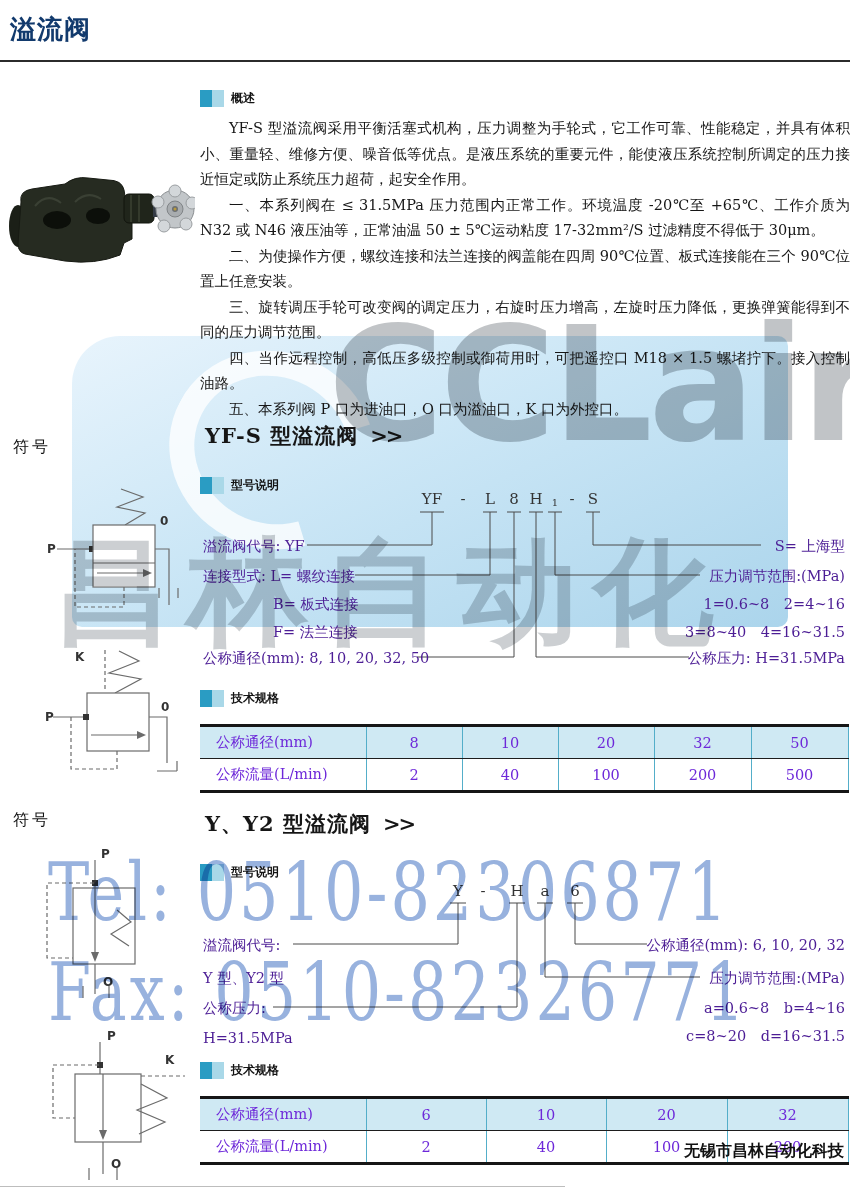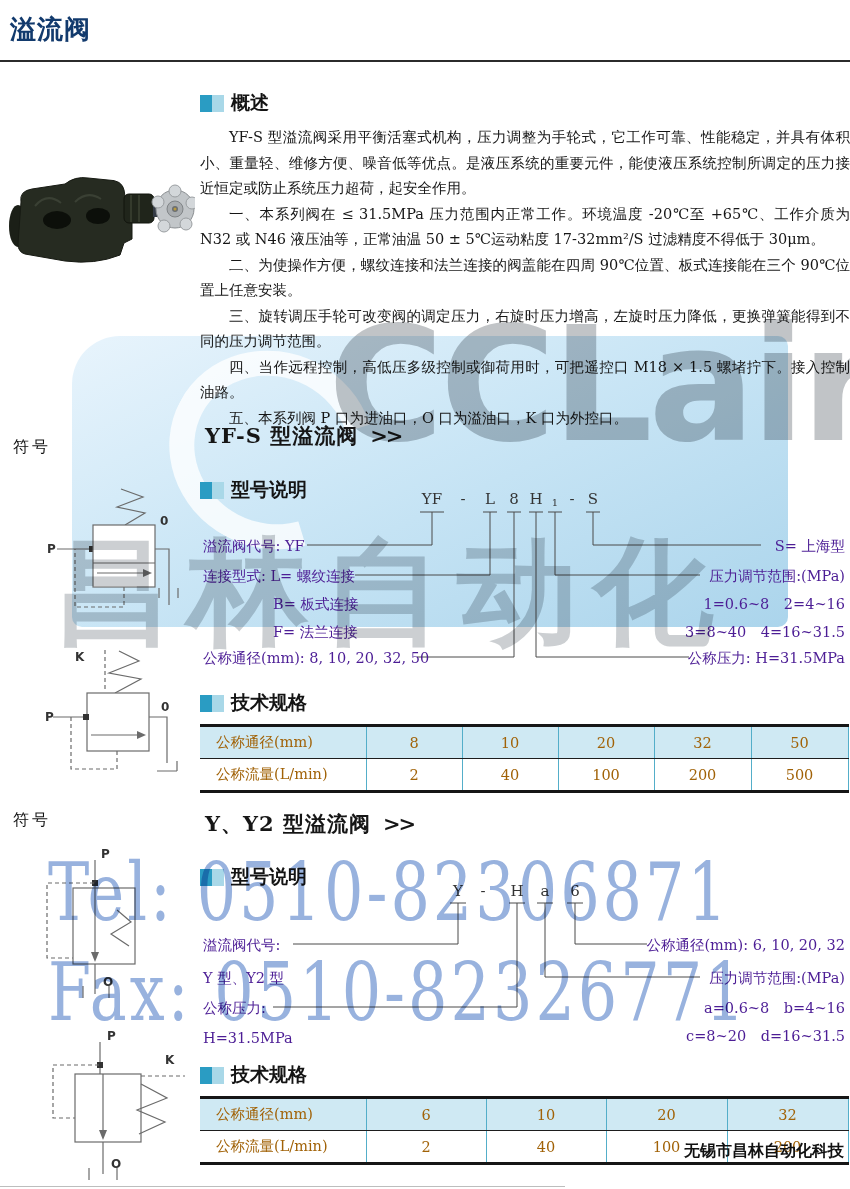--- a/index.html
+++ b/index.html
@@ -36,21 +36,21 @@
   .wm-tel{left:48px;top:852px;font-family:"DejaVu Serif",serif;font-size:62px;line-height:1;
     color:#7f9fd6;opacity:.8;letter-spacing:3px;white-space:nowrap;
     transform:scale(1,1.3);transform-origin:left top;}
   .wm-fax{left:48px;top:952px;font-family:"DejaVu Serif",serif;font-size:62px;line-height:1;
     color:#7f9fd6;opacity:.8;letter-spacing:3px;white-space:nowrap;
     transform:scale(1,1.3);transform-origin:left top;}
 
   
   .content{z-index:10;}
   .sec{display:flex;align-items:center;gap:7px;font-family:"DejaVu Sans",sans-serif;
-    font-weight:bold;font-size:19px;color:#141414;}
+    font-weight:bold;font-size:12px;color:#141414;}
   .sec .ico{display:flex;}
   .sec .s1{width:12px;height:17px;background:#2a9cc3;}
   .sec .s2{width:12px;height:17px;background:#a9d8e8;}
 
   .overview{left:200px;top:90px;width:650px;}
   .ov-text{margin-top:9px;font-size:14.5px;line-height:25.5px;color:#161616;text-align:justify;}
   .ov-text p{margin:0;text-indent:2em;}
 
   .sym-label{left:13px;font-size:16px;color:#111;letter-spacing:3px;}
 
@@ -62,21 +62,21 @@
   .dlbl{position:absolute;font-size:14.5px;color:#4c1d95;white-space:nowrap;}
   .dlbl.right{right:5px;text-align:right;}
   .dsvg{position:absolute;left:0;top:0;}
   .dsvg text{font-family:"DejaVu Serif",serif;fill:#333;}
   .dline{stroke:#4a4a4a;stroke-width:1;fill:none;}
 
   table.spec{border-collapse:collapse;table-layout:fixed;
     border-top:3px solid #161616;border-bottom:3px solid #161616;
     font-size:14.5px;font-family:"DejaVu Serif",serif;}
   table.spec td{height:31px;text-align:center;border-left:1px solid #53aec9;
-    color:#a16207;padding:0;}
+    color:#6d28d9;padding:0;}
   table.spec td:first-child{border-left:none;text-align:left;padding-left:16px;}
   table.spec td.last{border-right:1px solid #53aec9;}
   table.spec tr.r1 td{background:#cfe9f3;border-bottom:1px solid #1d1d1d;}
 
   .footer{right:6px;top:1141px;font-family:"DejaVu Sans",sans-serif;font-weight:bold;
     font-size:16px;color:#111;margin-left:16px;}
   .bottom-line{left:0;top:1186px;width:565px;height:1px;background:#bdbdbd;}
 
   .symsvg line,.symsvg path,.symsvg polyline,.symsvg rect.box{stroke:#6b6b6b;stroke-width:1.2;fill:none;}
   .symsvg rect.box{fill:#ffffff;}

